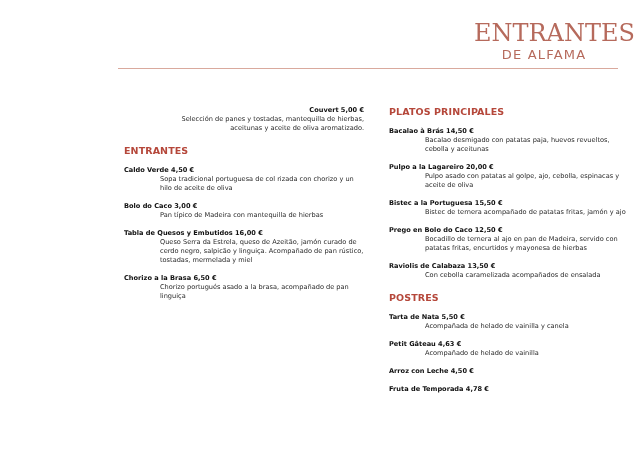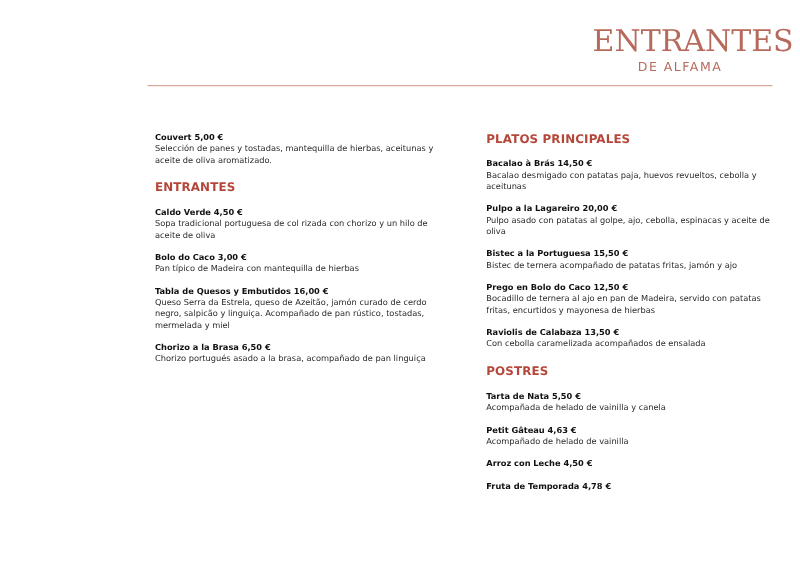--- a/index.html
+++ b/index.html
@@ -25,21 +25,21 @@
     .logo-title {
       font-family: "DejaVu Serif", "Liberation Serif", serif;
       font-size: 24px;
       color: #b66a5c;
       letter-spacing: 0px;
       line-height: 30px;
       font-weight: normal;
     }
     .logo-sub {
       font-family: "DejaVu Sans", sans-serif;
-      font-size: 10px;
+      font-size: 13px;
       letter-spacing: 1.2px;
       color: #b66a5c;
       margin-top: 1px;
       line-height: 12px;
     }
     .divider {
       position: absolute;
       left: 118px;
       top: 68px;
       width: 500px;
@@ -69,22 +69,23 @@
     .item-name {
       font-size: 6.6px;
       font-weight: bold;
       color: #111;
       line-height: 9px;
     }
     .item-desc {
       font-size: 6.6px;
       color: #2a2a2a;
       line-height: 9px;
+      margin-left: 36px;
     }
-    .gap-after-couvert { margin-bottom: 12px; }
+    .gap-after-couvert { margin-bottom: 12px; text-align: right; }
     .right-sections .section + .section { margin-top: 12px; }
   </style>
 </head>
 <body>
 
 <div class="logo">
   <div class="logo-title">ENTRANTES</div>
   <div class="logo-sub">DE ALFAMA</div>
 </div>
 <div class="divider"></div>

